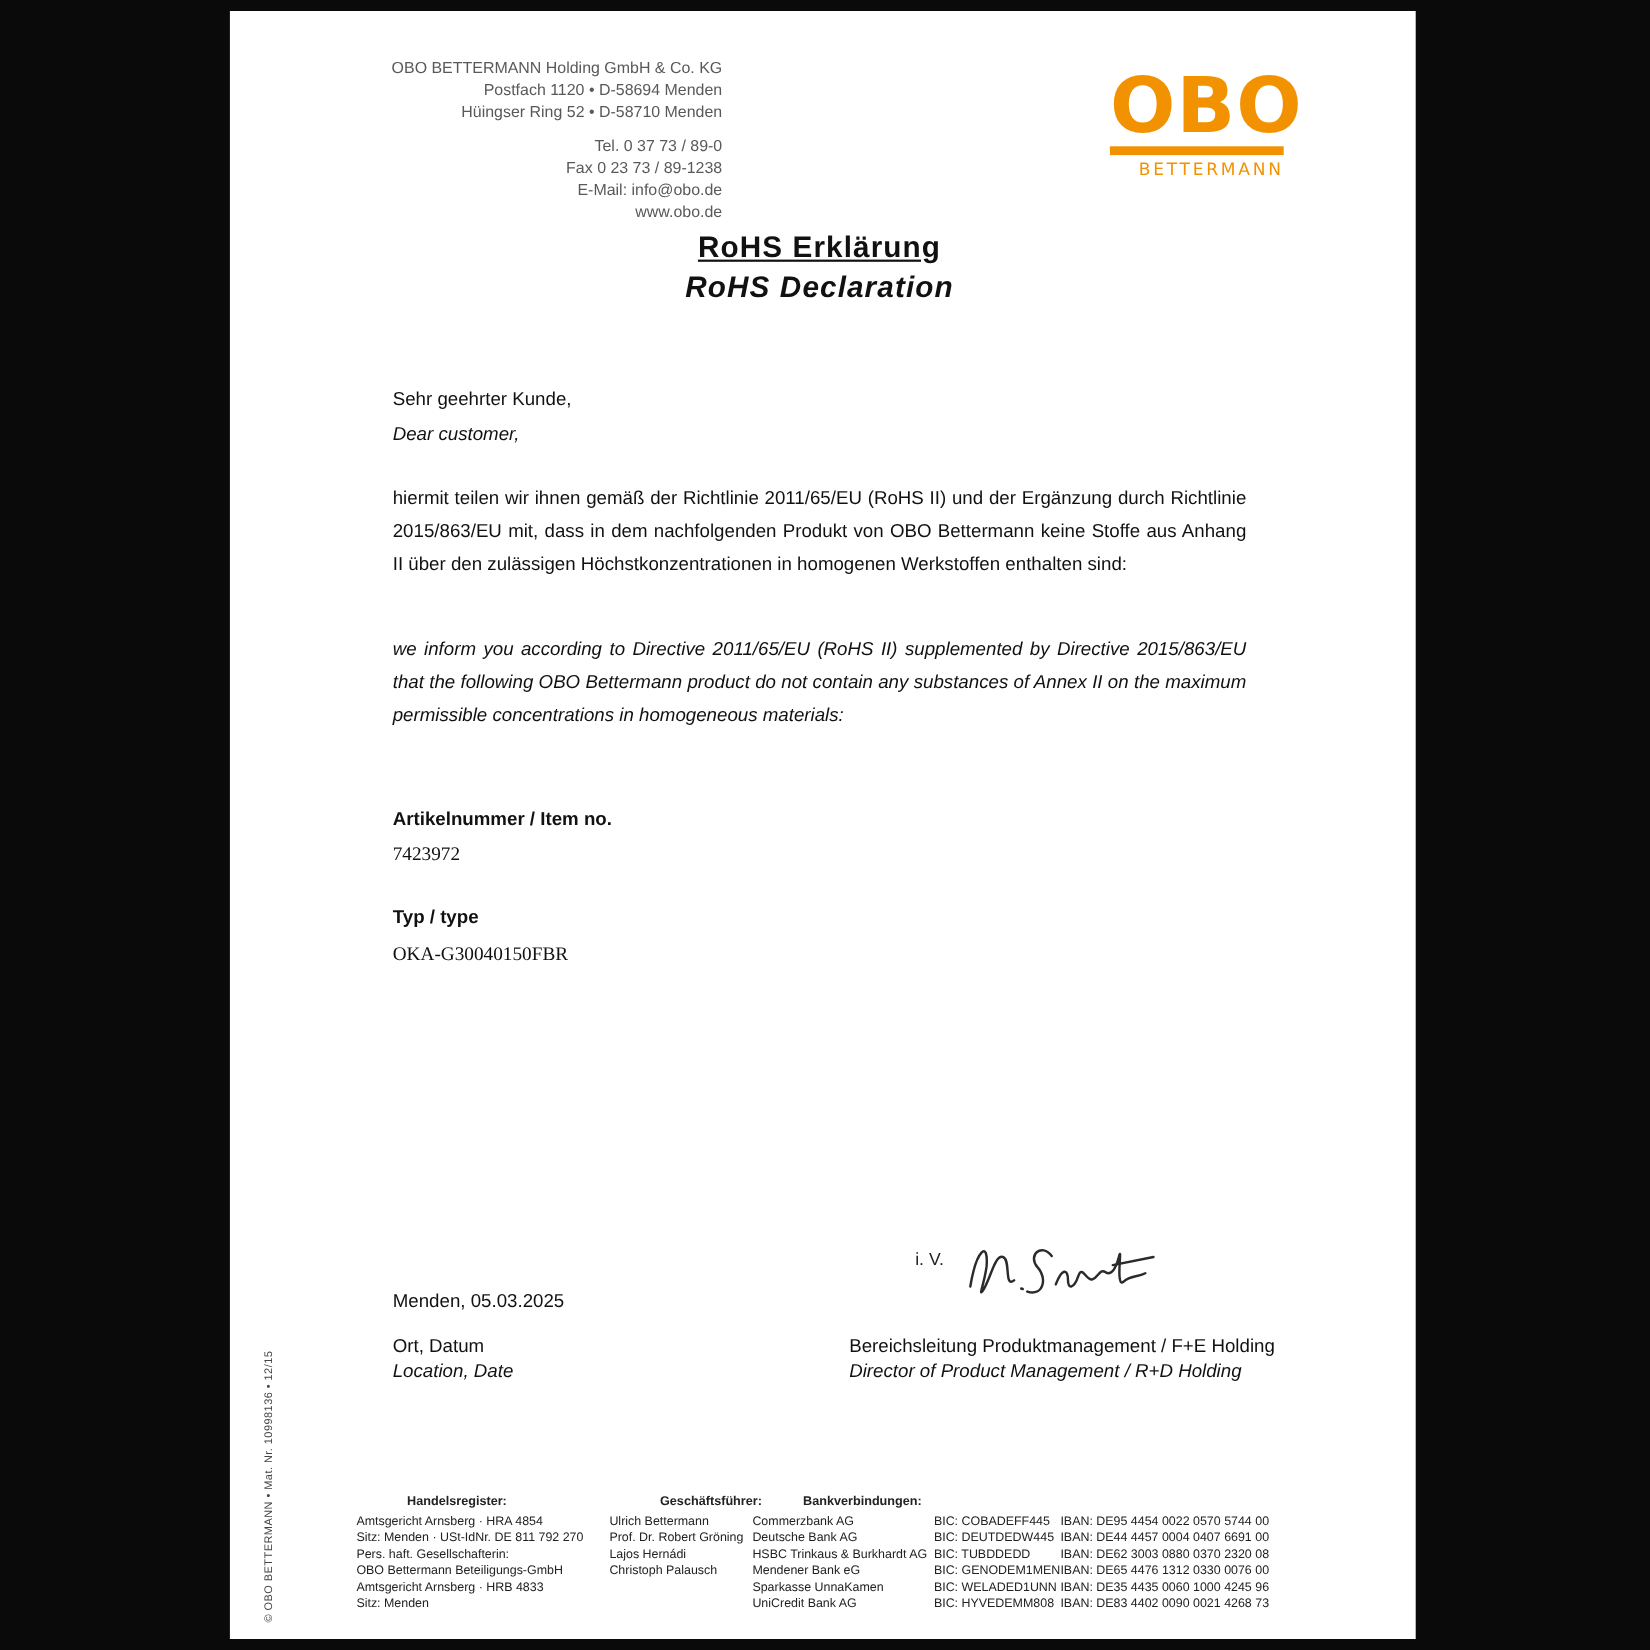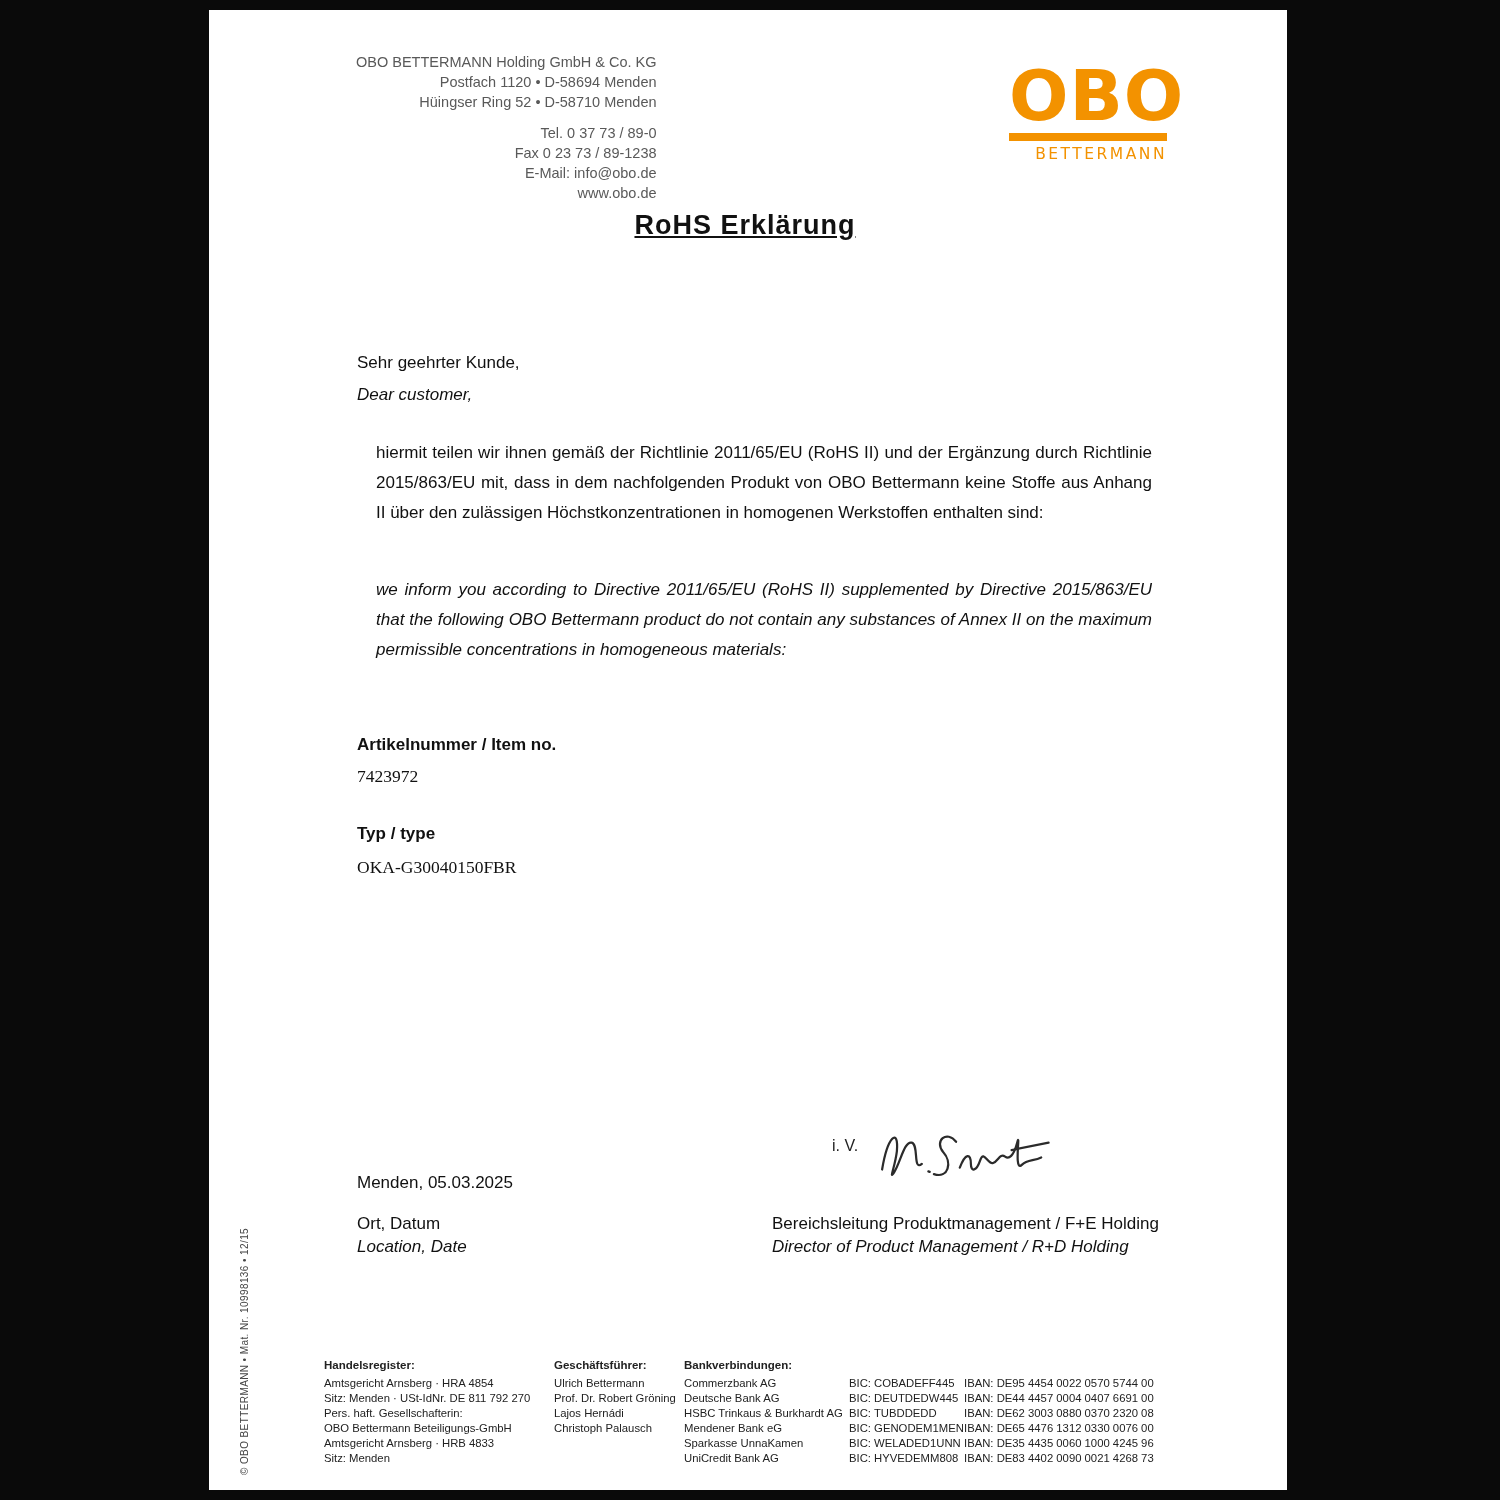--- a/index.html
+++ b/index.html
@@ -33,21 +33,21 @@
 
   
   .title { left:148px; top:200px; width:776px; text-align:center; color:#111; }
   .title-de { font-size:27px; font-weight:bold; letter-spacing:1px;text-decoration:underline; }
   .title-en { font-size:27px; font-weight:bold; font-style:italic; letter-spacing:1px; margin-top:5px; }
 
   
   .text17 { font-size:17px; color:#111; }
   .sal-de { left:148px; top:343px; }
   .sal-en { left:148px; top:375px; font-style:italic; }
-  .par { left:148px; width:776px; text-align:justify; line-height:30px;margin-left:19px; }
+  .par { left:148px; width:776px; text-align:justify; line-height:30px; }
   .par-de { top:428px; }
   .par-en { top:565px; font-style:italic; }
 
   .lbl { left:148px; font-weight:bold; }
   .val { left:148px; font-family:"Liberation Serif", serif; font-size:17.5px; color:#111; }
   .item-label { top:725px; }
   .item-no    { top:756px; }
   .type-label { top:814px; }
   .type-value { top:847px; }
 
@@ -62,21 +62,21 @@
 
   
   .side-note {
     left:30px; top:1465px;
     transform-origin:0 0; transform:rotate(-90deg);
     font-size:10px; color:#444; letter-spacing:0.4px; white-space:nowrap;
   }
 
   
   .f-col { position:absolute; font-size:11.3px; line-height:15px; color:#222; }
-  .f-head { font-weight:bold; font-size:11.5px; margin-bottom:3px; }
+  .f-head { font-weight:bold; font-size:11.5px; margin-bottom:3px;margin-left:46px; }
   .col-hr   { left:115px; top:1348px; width:220px; }
   .col-gf   { left:345px; top:1348px; width:128px; }
   .col-bank { left:475px; top:1348px; width:485px; }
   .bank-grid { display:grid; grid-template-columns:165px 115px auto; }
   .bank-grid > div { line-height:15px; white-space:nowrap; }
 </style>
 </head>
 <body>
 
 <div class="frame">
@@ -94,20 +94,21 @@
     </div>
 
     <div class="abs logo">
       <div class="logo-obo">OBO</div>
       <div class="logo-bar"></div>
       <div class="logo-sub">BETTERMANN</div>
     </div>
 
     <div class="abs title">
       <div class="title-de">RoHS Erklärung</div>
+      <div class="title-en">RoHS Declaration</div>
     </div>
 
     <div class="abs sal-de text17">Sehr geehrter Kunde,</div>
     <div class="abs sal-en text17">Dear customer,</div>
 
     <div class="abs par par-de text17">hiermit teilen wir ihnen gemäß der Richtlinie 2011/65/EU (RoHS II) und der Ergänzung durch Richtlinie 2015/863/EU mit, dass in dem nachfolgenden Produkt von OBO Bettermann keine Stoffe aus Anhang II über den zulässigen Höchstkonzentrationen in homogenen Werkstoffen enthalten sind:</div>
     <div class="abs par par-en text17">we inform you according to Directive 2011/65/EU (RoHS II) supplemented by Directive 2015/863/EU that the following OBO Bettermann product do not contain any substances of Annex II on the maximum permissible concentrations in homogeneous materials:</div>
 
     <div class="abs lbl item-label text17">Artikelnummer / Item no.</div>
     <div class="abs val item-no">7423972</div>

